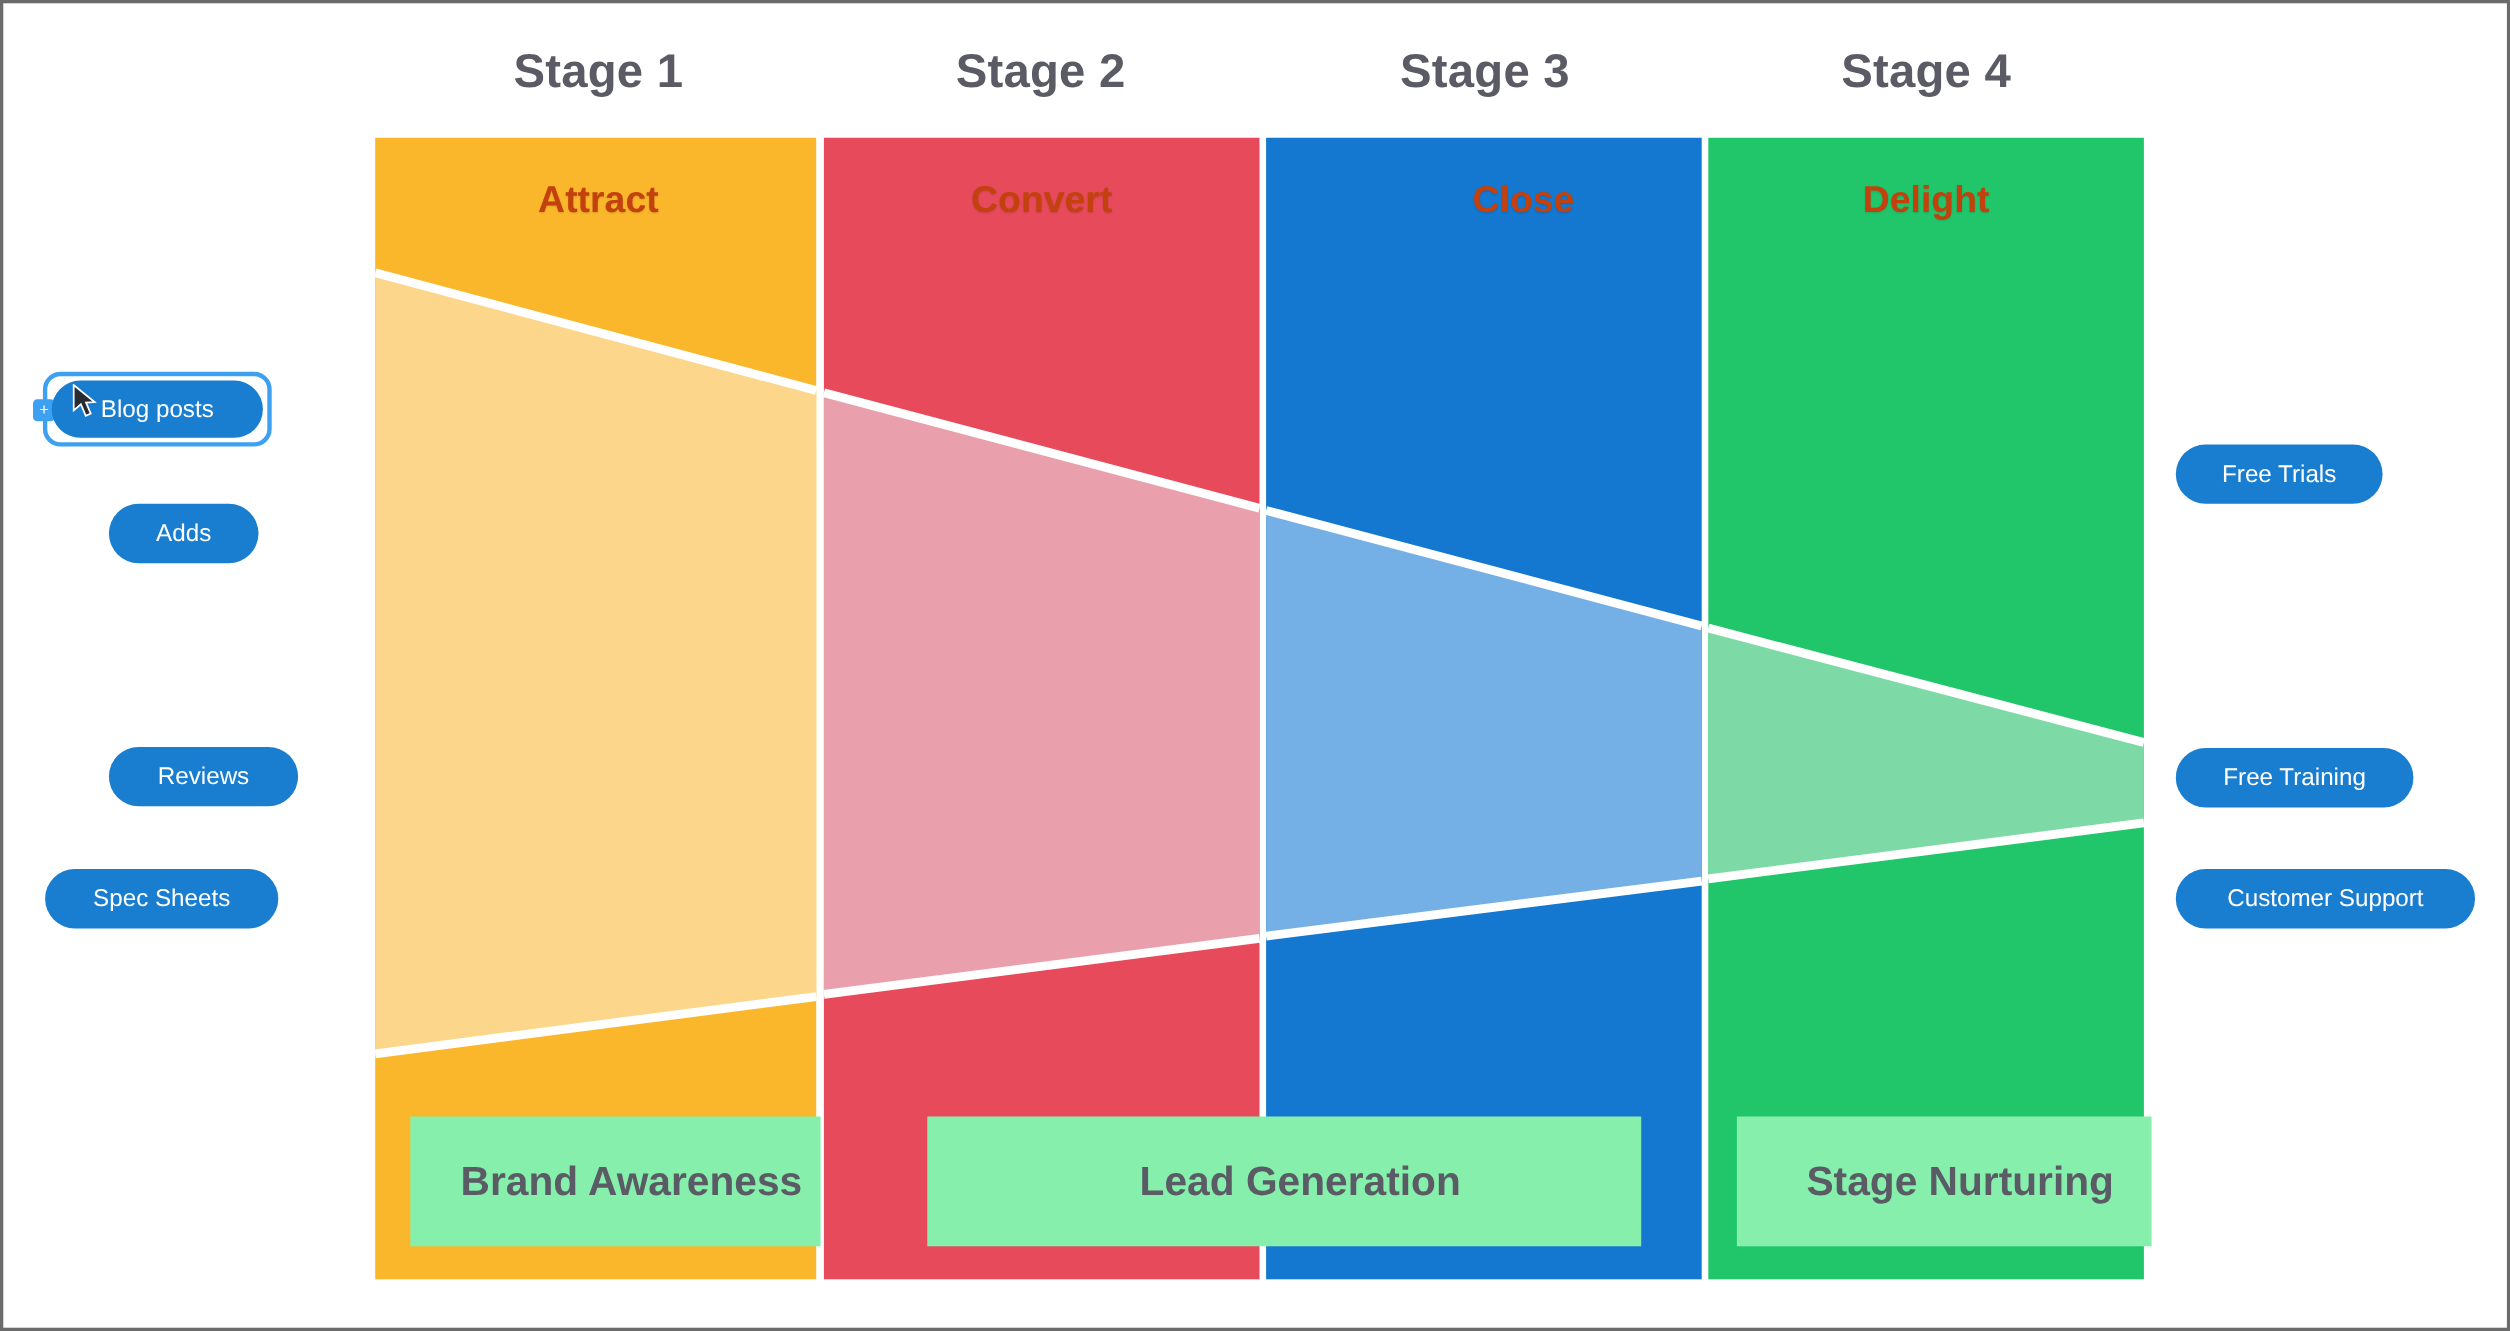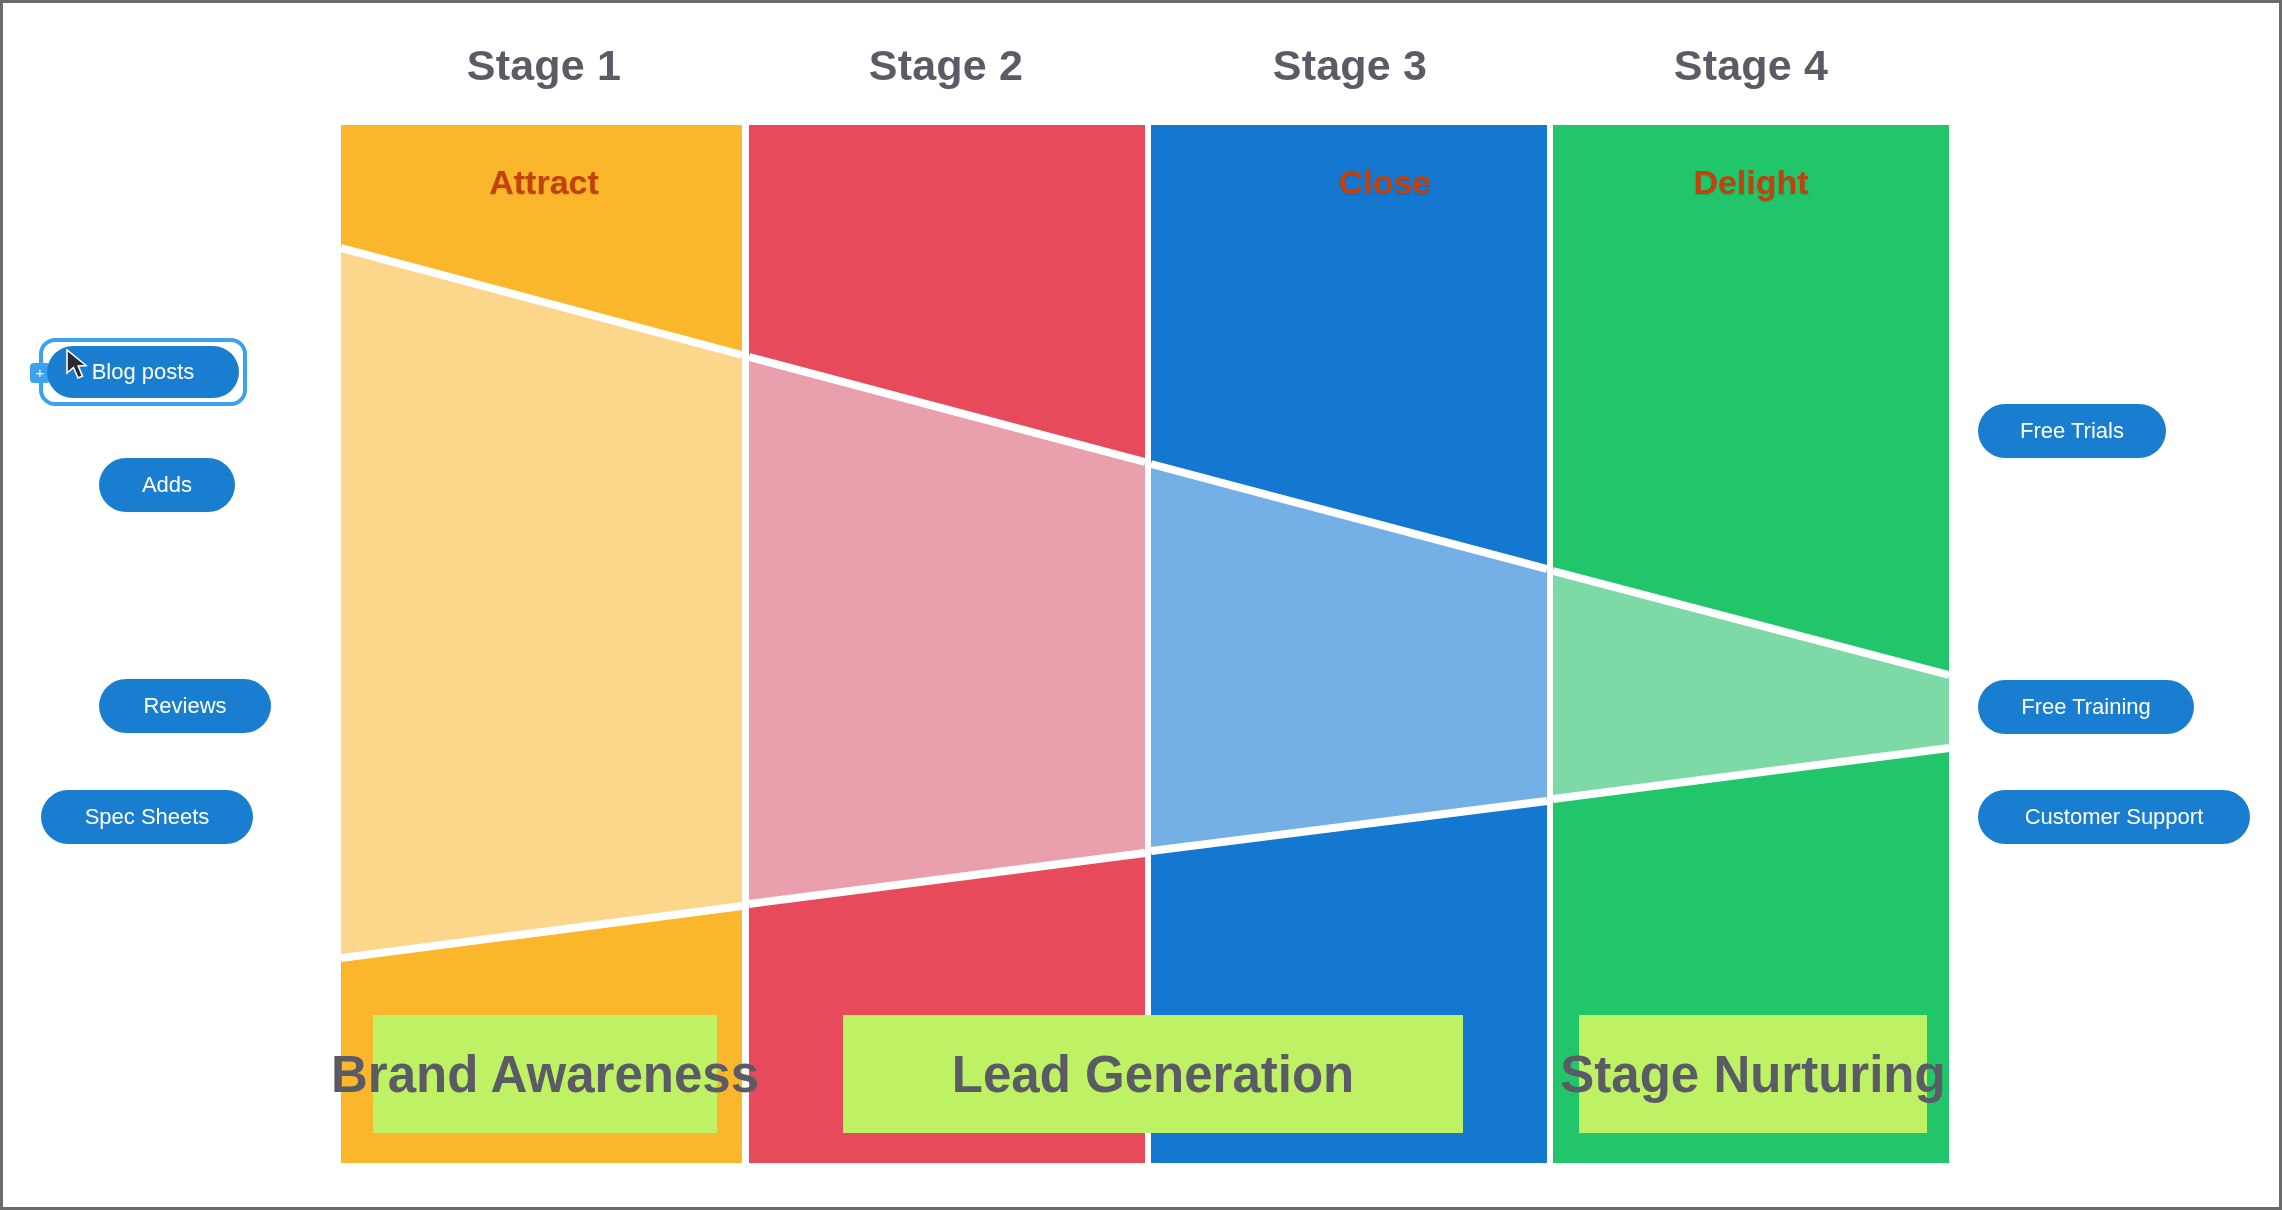--- a/index.html
+++ b/index.html
@@ -42,24 +42,25 @@
     font-size:34px;
     font-weight:bold;
     color:#c2410c;
     white-space:nowrap;
     text-shadow:0 1px 2px rgba(0,0,0,.14);
   }
 
   
   .callout{
     position:absolute;
-    background:#bef264;
+    background:#86efac;
     display:flex;align-items:center;justify-content:center;
-    font-size:51px;font-weight:bold;color:#5b5b66;
+    font-size:37px;font-weight:bold;color:#5b5b66;
     white-space:nowrap;
+    padding-left:29px;
   }
 
   
   .pill{
     position:absolute;
     background:#1a7ed0;
     color:#ffffff;
     border-radius:999px;
     display:flex;align-items:center;justify-content:center;
     font-size:22px;
@@ -128,20 +129,21 @@
 
     <g>
       <rect x="1212" y="0" width="396" height="1038" fill="#21c66b"></rect>
       <polygon points="1212,446 1608,550 1608,623 1212,674" fill="#7ddaa7"></polygon>
       <polyline points="1212,446 1608,550" fill="none" stroke="#ffffff" stroke-width="8"></polyline>
       <polyline points="1212,674 1608,623" fill="none" stroke="#ffffff" stroke-width="8"></polyline>
     </g>
   </svg>
 
   <div class="band-name" style="left:342px;top:160px;width:398px;">Attract</div>
+  <div class="band-name" style="left:746px;top:160px;width:396px;">Convert</div>
   <div class="band-name" style="left:1148px;top:160px;width:468px;">Close</div>
   <div class="band-name" style="left:1550px;top:160px;width:396px;">Delight</div>
 
   <div class="callout" style="left:370px;top:1012px;width:344px;height:118px;">Brand Awareness</div>
   <div class="callout" style="left:840px;top:1012px;width:620px;height:118px;">Lead Generation</div>
   <div class="callout" style="left:1576px;top:1012px;width:348px;height:118px;">Stage Nurturing</div>
 
   <div class="sel-frame" style="left:36px;top:335px;width:208px;height:68px;"></div>
   <div class="sel-handle" style="left:27px;top:360px;">+</div>
 

